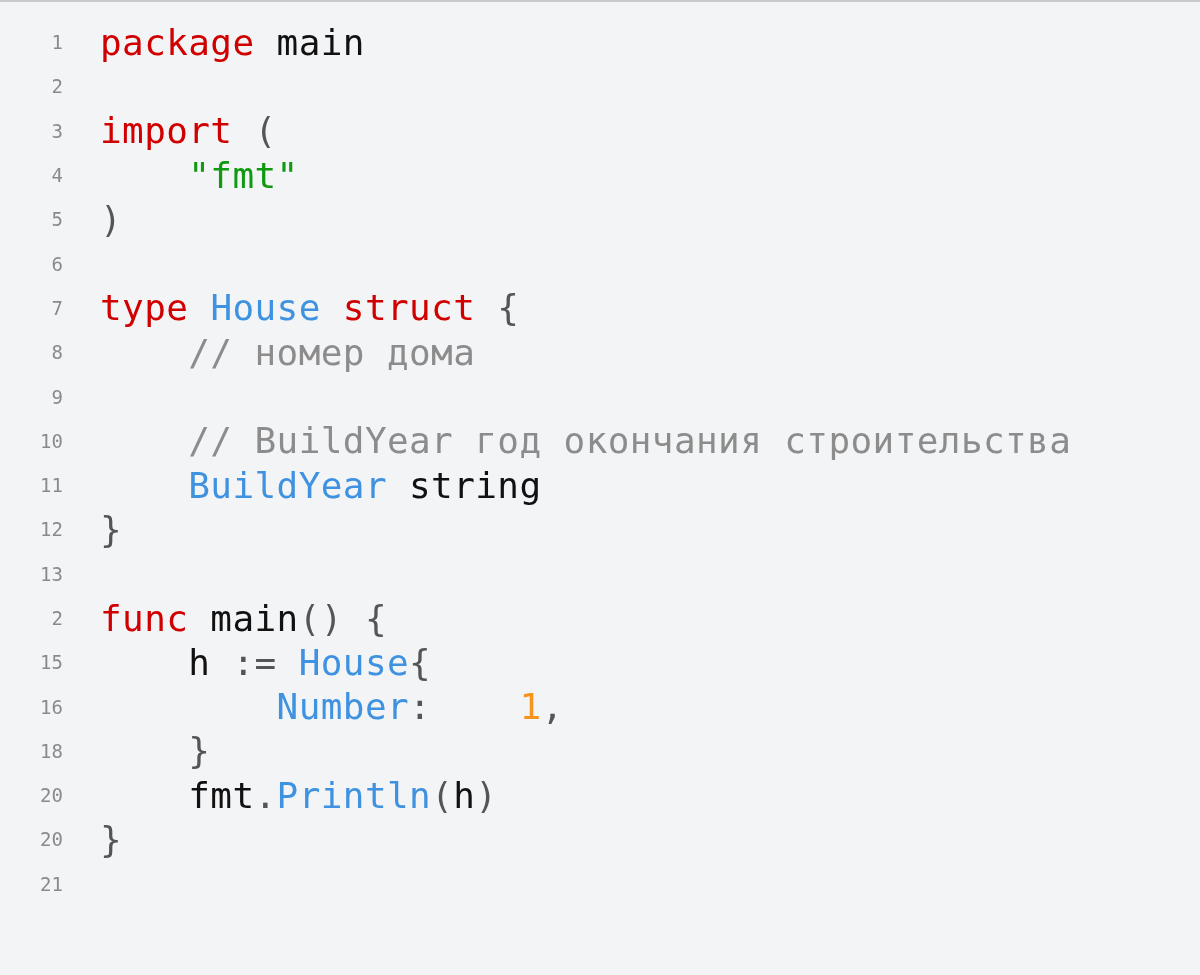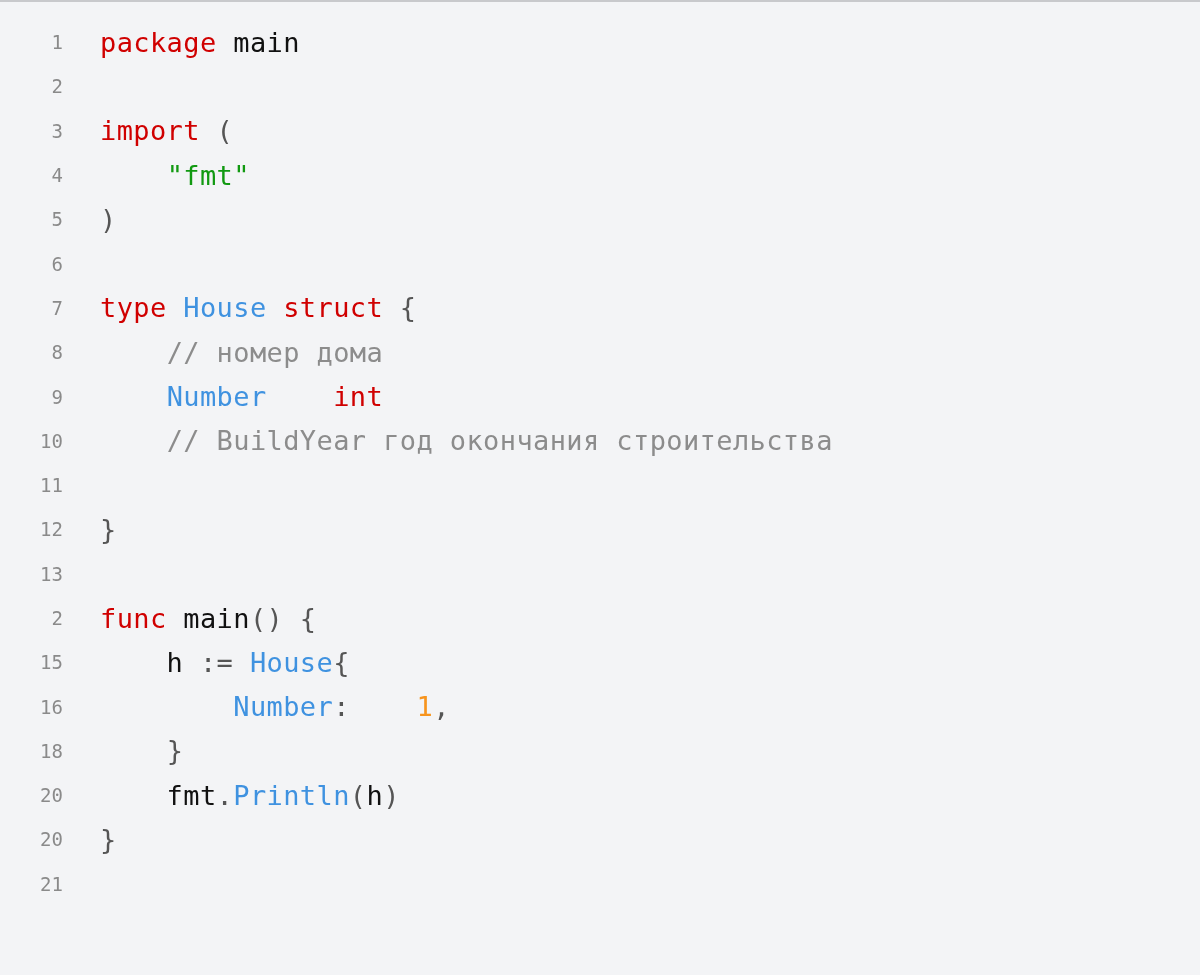--- a/index.html
+++ b/index.html
@@ -5,21 +5,21 @@
   html, body { margin: 0; padding: 0; }
   body { width: 1200px; height: 975px; background: #f3f4f6; overflow: hidden; }
   .code-block {
     position: relative; width: 1200px; height: 975px; box-sizing: border-box;
     border-top: 2px solid #c8c9cc; background: #f3f4f6;
     padding-top: 18px;
     font-family: "DejaVu Sans Mono", "Liberation Mono", monospace;
   }
   .line { display: flex; height: 44.3px; align-items: center; }
   .ln { width: 100px; text-align: right; color: #8a8a8a; font-size: 19px; padding-right: 37px; box-sizing: border-box; flex: none; }
-  .code { font-size: 27px; color: #111; white-space: pre; letter-spacing: 0.4px; }
+  .code { font-size: 36px; color: #111; white-space: pre; letter-spacing: 0.4px; }
   .kw { color: #d00000; }
   .ty { color: #3f92e0; }
   .str { color: #119911; }
   .num { color: #f7941d; }
   .cm { color: #8c8c8c; }
   .p { color: #555; }
   .id { color: #111; }
 </style>
 </head>
 <body>
@@ -52,28 +52,28 @@
     <div class="line">
       <span class="ln">7</span>
       <span class="code"><span class="kw">type</span><span class="id"> </span><span class="ty">House</span><span class="id"> </span><span class="kw">struct</span><span class="p"> {</span></span>
     </div>
     <div class="line">
       <span class="ln">8</span>
       <span class="code"><span class="id">    </span><span class="cm">// номер дома</span></span>
     </div>
     <div class="line">
       <span class="ln">9</span>
-      <span class="code"><span class="id">    </span><span class="ty">Number</span><span class="id">    </span><span class="kw">int</span></span>
     </div>
     <div class="line">
       <span class="ln">10</span>
       <span class="code"><span class="id">    </span><span class="cm">// BuildYear год окончания строительства</span></span>
     </div>
     <div class="line">
       <span class="ln">11</span>
+      <span class="code"><span class="id">    </span><span class="ty">BuildYear</span><span class="id"> string</span></span>
     </div>
     <div class="line">
       <span class="ln">12</span>
       <span class="code"><span class="p">}</span></span>
     </div>
     <div class="line">
       <span class="ln">13</span>
       <span class="code"></span>
     </div>
     <div class="line">

